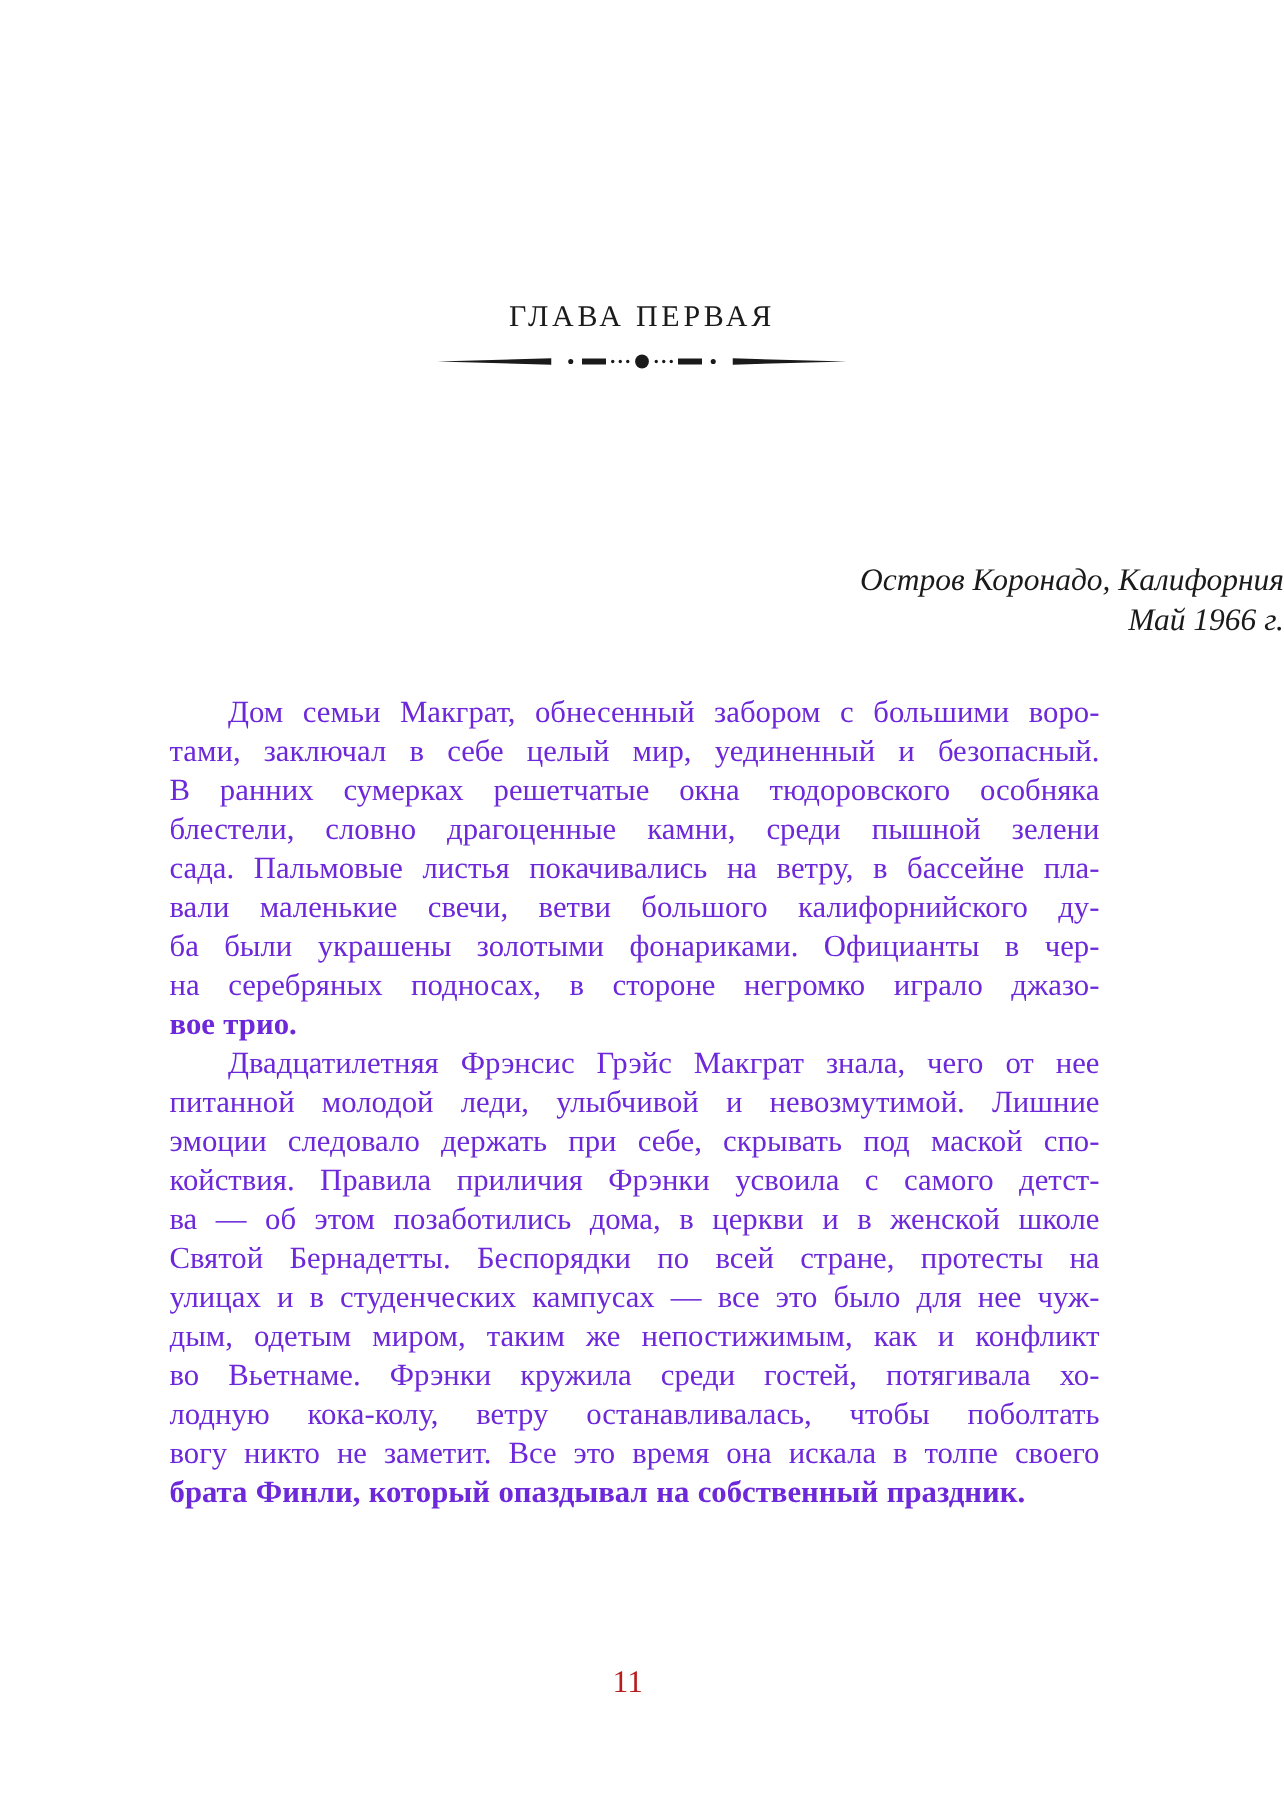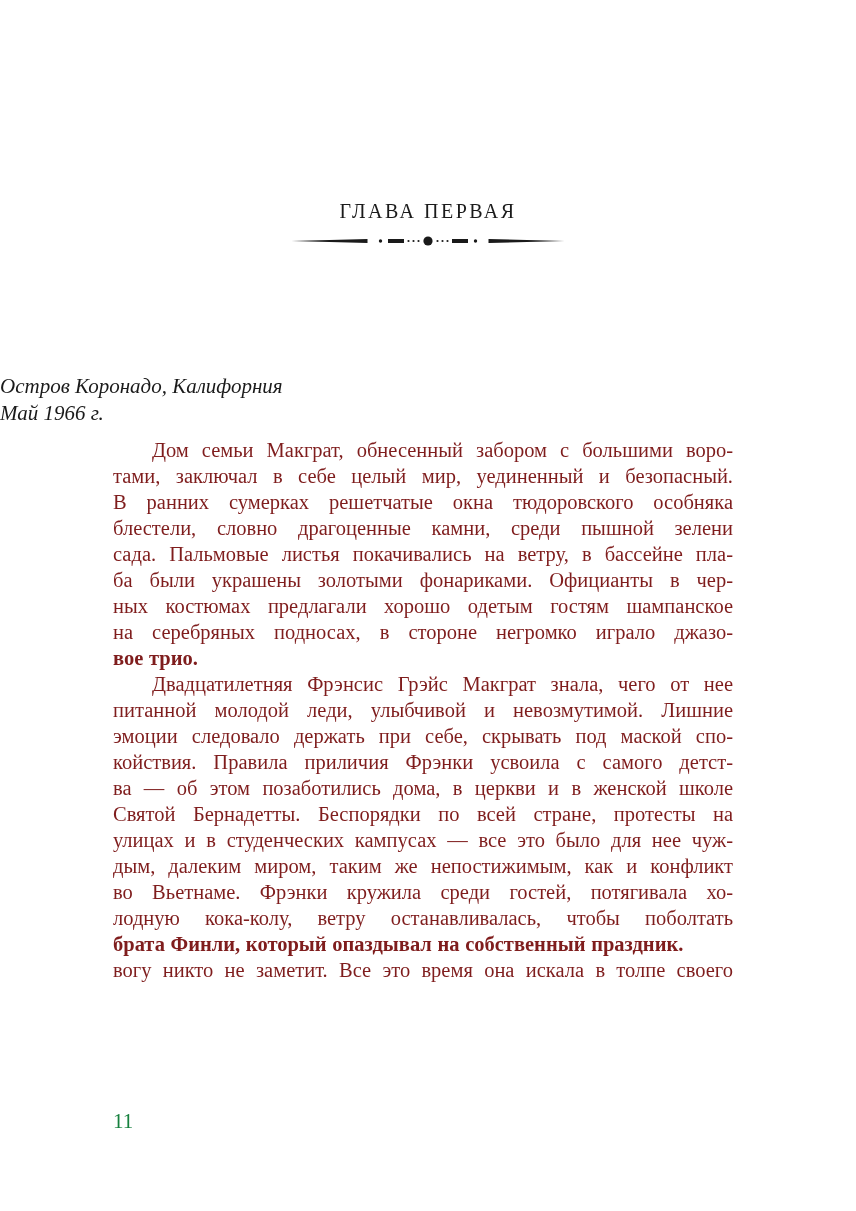--- a/index.html
+++ b/index.html
@@ -35,52 +35,52 @@
     left:50%;
     transform:translateX(-50%);
     width:273px;
     height:16px;
   }
   .dateline{
     position:absolute;
     top:341px;
     left:0;
     width:100%;
-    text-align:left;
+    text-align:right;
     font-style:italic;
     font-size:21px;
     line-height:27px;
   }
   .body-text{
     position:absolute;
-    top:405px;
+    top:430px;
     left:113px;
     width:620px;
     font-size:20.5px;
     line-height:26px;
-    color:#7f1d1d;
+    color:#6d28d9;
   }
   .para{display:block;}
   .para .line{
     height:26px;
     overflow:hidden;
     text-align:justify;
     text-align-last:justify;
     word-spacing:0.5px;
   }
   .para .line:first-child{text-indent:39px;}
   .para .line.para-end{text-align-last:left;font-weight:bold;}
   .page-number{
     position:absolute;
     top:1077px;
     left:113px;
     width:611px;
-    text-align:left;
+    text-align:center;
     font-size:21px;
-    color:#15803d;
+    color:#b91c1c;
   }
 </style>
 </head>
 <body>
 
 <div class="book-page">
 
   <div class="chapter-title">ГЛАВА ПЕРВАЯ</div>
 
   <svg class="chapter-divider" viewBox="0 0 273 16" xmlns="http://www.w3.org/2000/svg" aria-hidden="true">
@@ -106,36 +106,36 @@
     <div>Май 1966 г.</div>
   </div>
 
   <div class="body-text">
     <div class="para">
         <div class="line">Дом семьи Макграт, обнесенный забором с большими воро-</div>
         <div class="line">тами, заключал в себе целый мир, уединенный и безопасный.</div>
         <div class="line">В ранних сумерках решетчатые окна тюдоровского особняка</div>
         <div class="line">блестели, словно драгоценные камни, среди пышной зелени</div>
         <div class="line">сада. Пальмовые листья покачивались на ветру, в бассейне пла-</div>
+        <div class="line">вали маленькие свечи, ветви большого калифорнийского ду-</div>
         <div class="line">ба были украшены золотыми фонариками. Официанты в чер-</div>
-        <div class="line">ных костюмах предлагали хорошо одетым гостям шампанское</div>
         <div class="line">на серебряных подносах, в стороне негромко играло джазо-</div>
         <div class="line para-end">вое трио.</div>
       </div>
     <div class="para">
         <div class="line">Двадцатилетняя Фрэнсис Грэйс Макграт знала, чего от нее</div>
         <div class="line">питанной молодой леди, улыбчивой и невозмутимой. Лишние</div>
         <div class="line">эмоции следовало держать при себе, скрывать под маской спо-</div>
         <div class="line">койствия. Правила приличия Фрэнки усвоила с самого детст-</div>
         <div class="line">ва — об этом позаботились дома, в церкви и в женской школе</div>
         <div class="line">Святой Бернадетты. Беспорядки по всей стране, протесты на</div>
         <div class="line">улицах и в студенческих кампусах — все это было для нее чуж-</div>
-        <div class="line">дым, далеким миром, таким же непостижимым, как и конфликт</div>
+        <div class="line">дым, одетым миром, таким же непостижимым, как и конфликт</div>
         <div class="line">во Вьетнаме. Фрэнки кружила среди гостей, потягивала хо-</div>
         <div class="line">лодную кока-колу, ветру останавливалась, чтобы поболтать</div>
+        <div class="line">вогу никто не заметит. Все это время она искала в толпе своего</div>
         <div class="line para-end">брата Финли, который опаздывал на собственный праздник.</div>
-        <div class="line">вогу никто не заметит. Все это время она искала в толпе своего</div>
       </div>
   </div>
 
   <div class="page-number">11</div>
 
 </div>
 
 </body></html>

